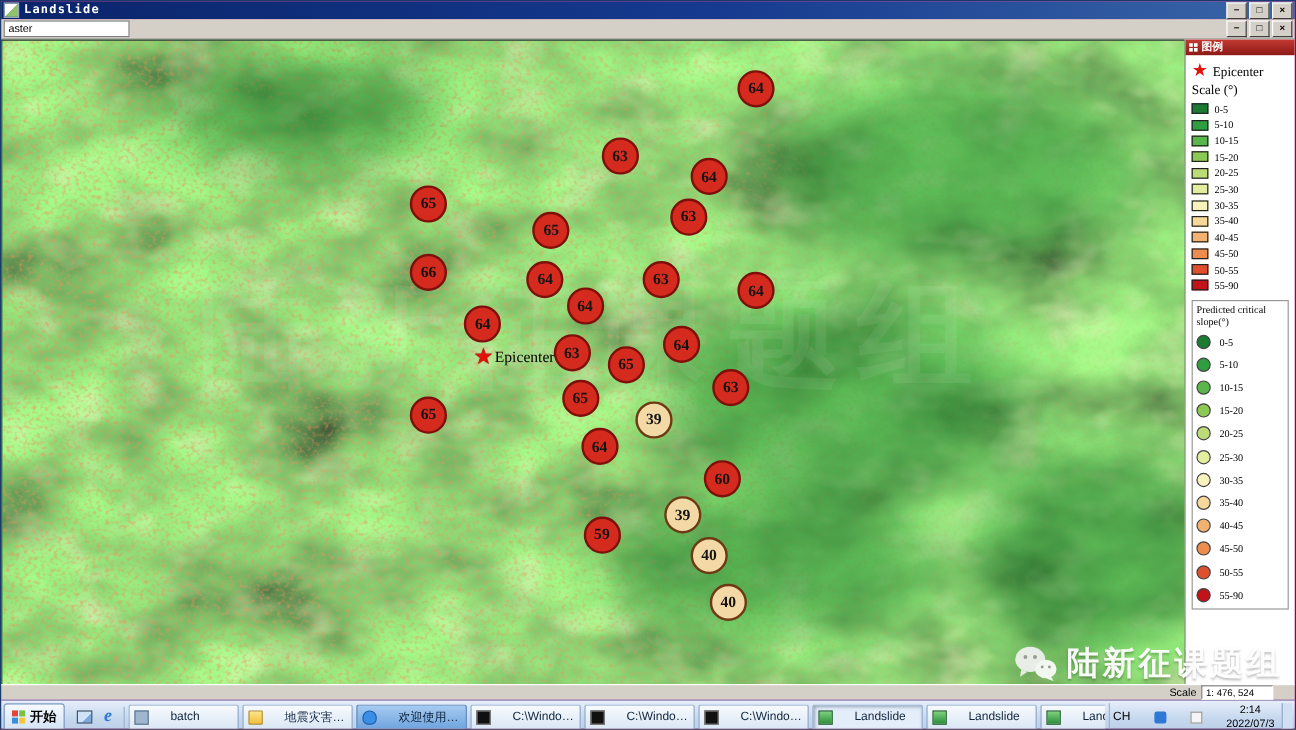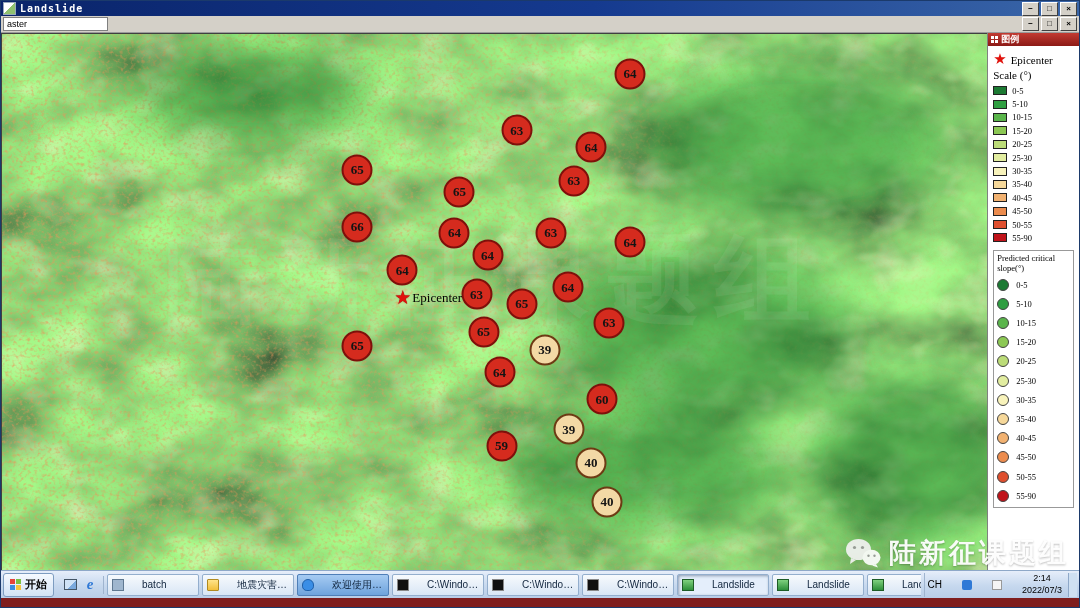--- a/index.html
+++ b/index.html
@@ -1,16 +1,16 @@
 <!DOCTYPE html>
 <html><head>
 <meta charset="utf-8">
 <style>
   html,body{margin:0;padding:0;background:#555;}
-  #app{position:relative;width:1080px;height:608px;overflow:hidden;background:#7f1d1d;
+  #app{position:relative;width:1080px;height:608px;overflow:hidden;background:#ec4899;
        font-family:"Liberation Sans",sans-serif;box-sizing:border-box;border:1px solid #1b3a6b;}
 
   
   .titlebar{height:15px;background:linear-gradient(90deg,#0a246a,#153a8f 55%,#3a66a8);
             display:flex;align-items:center;gap:4px;padding:0 2px;}
   .app-icon{width:11px;height:11px;background:#fff;border:1px solid #9ab;
             background:linear-gradient(135deg,#fff 50%,#8fc16f 50%);}
   .title-text{color:#fff;font:700 10px "DejaVu Sans Mono",monospace;letter-spacing:1px;}
   .tb-buttons{margin-left:auto;display:flex;gap:2px;}
   .tb-btn{width:15px;height:12px;background:#d4d0c8;border:1px solid;
@@ -325,20 +325,24 @@
               <div class="cg-row">
                 <span class="cw" style="background: rgb(192, 19, 26);"></span>
                 <span class="lb">55-90</span>
               </div>
             </div>
         </div>
       </div>
     </div>
   </div>
 
+  <div class="statusbar">
+    <span>Scale</span>
+    <span class="scale-box">1: 476, 524</span>
+  </div>
 
   <div class="taskbar">
     <div class="start">
       <span class="winflag">
         <i class="fr"></i>
           <i class="fg"></i>
           <i class="fb"></i>
           <i class="fy"></i>
       </span>
       <span>开始</span>

